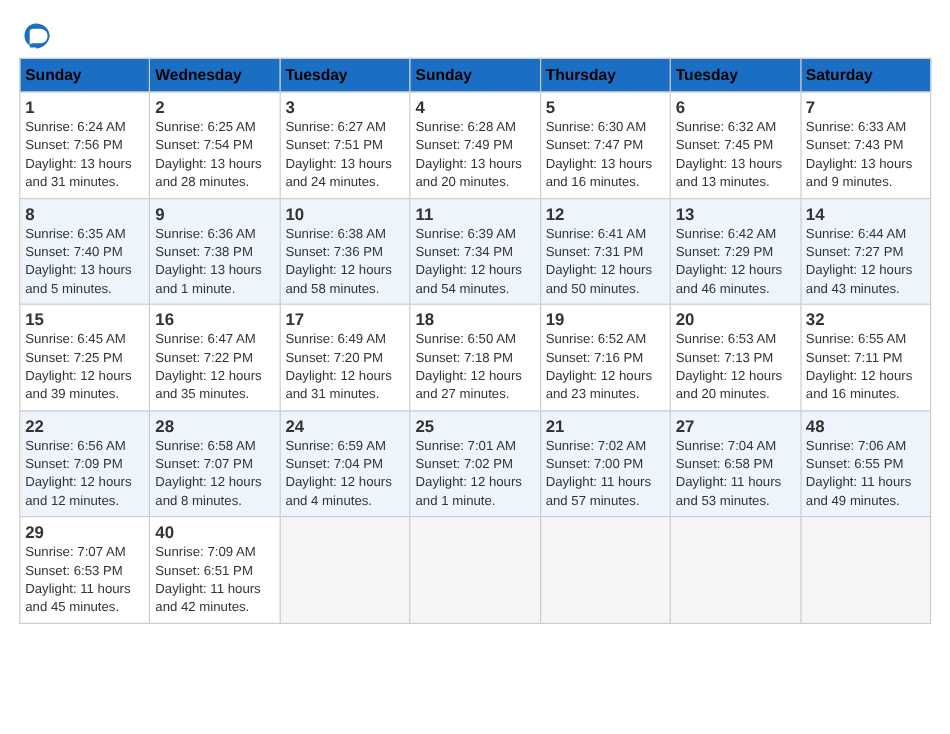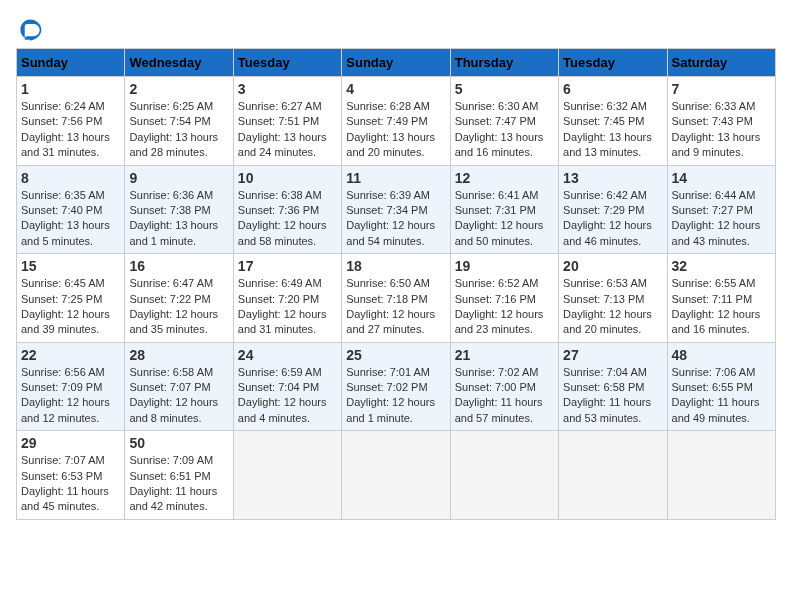--- a/index.html
+++ b/index.html
@@ -233,21 +233,21 @@
           <span class="day-number">48</span>
           <div class="cell-text">Sunrise: 7:06 AM<br>Sunset: 6:55 PM<br>Daylight: 11 hours<br>and 49 minutes.</div>
         </td>
       </tr>
       <tr>
         <td>
           <span class="day-number">29</span>
           <div class="cell-text">Sunrise: 7:07 AM<br>Sunset: 6:53 PM<br>Daylight: 11 hours<br>and 45 minutes.</div>
         </td>
         <td>
-          <span class="day-number">50</span>
+          <span class="day-number">40</span>
           <div class="cell-text">Sunrise: 7:09 AM<br>Sunset: 6:51 PM<br>Daylight: 11 hours<br>and 42 minutes.</div>
         </td>
         <td class="empty"></td>
         <td class="empty"></td>
         <td class="empty"></td>
         <td class="empty"></td>
         <td class="empty"></td>
       </tr>
     </tbody>
 </table>

